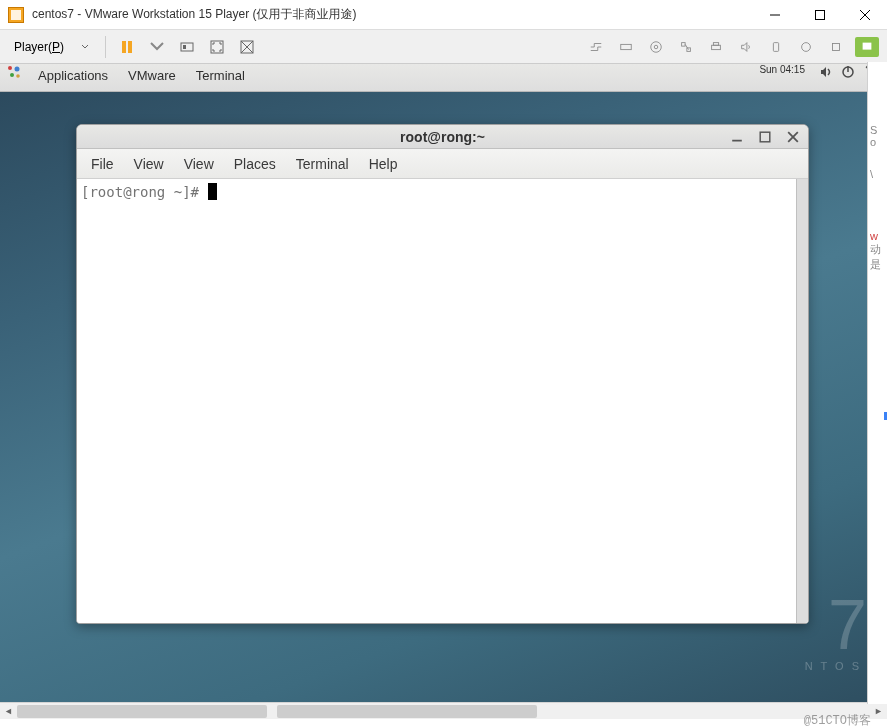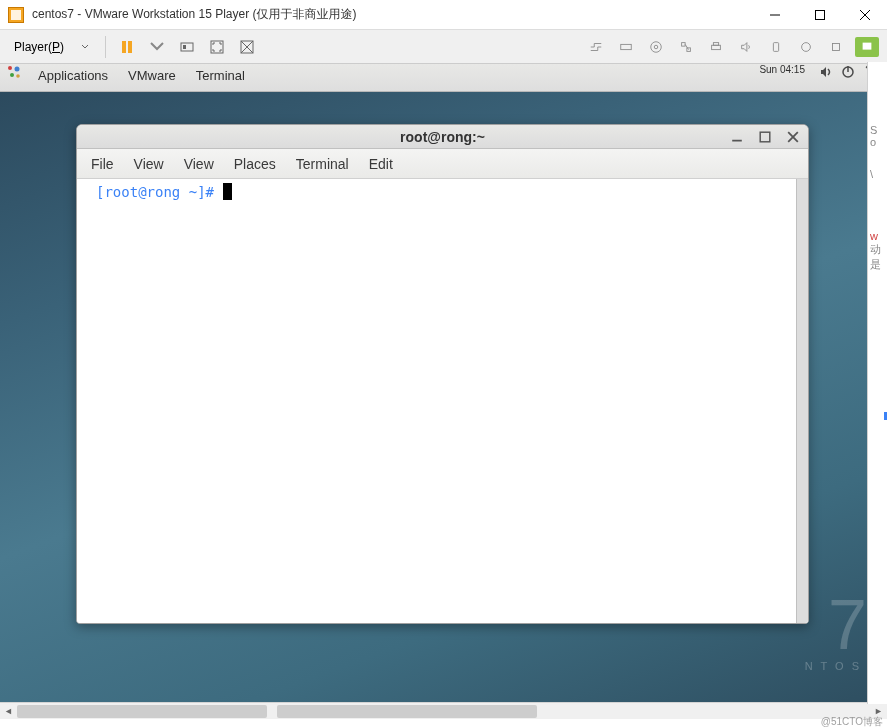--- a/index.html
+++ b/index.html
@@ -39,37 +39,37 @@
     .desktop-brand .seven { font-size: 70px; font-weight: 100; line-height: 1; letter-spacing: 0; color: rgba(255,255,255,0.2); }
     
     
     .term-window { position: absolute; left: 76px; top: 32px; width: 733px; height: 500px; background: #fff; border: 1px solid #a0a0a0; border-radius: 6px 6px 4px 4px; box-shadow: 0 3px 12px rgba(0,0,0,0.35); display: flex; flex-direction: column; overflow: hidden; }
     .term-titlebar { height: 24px; background: linear-gradient(#e8e8e6, #dcdcdc); border-bottom: 1px solid #c0c0c0; display: flex; align-items: center; justify-content: center; position: relative; }
     .term-titlebar .title { font-weight: bold; font-size: 14px; color: #333; }
     .term-wincontrols { position: absolute; right: 6px; display: flex; gap: 10px; }
     .term-winbtn { width: 18px; height: 18px; display: flex; align-items: center; justify-content: center; cursor: pointer; color: #555; }
     .term-menubar { height: 30px; background: linear-gradient(#f4f4f3, #eaeae8); border-bottom: 1px solid #d0d0d0; display: flex; align-items: center; padding: 12px 4px; font-size: 14px; }
     .term-menuitem { padding: 4px 10px; cursor: pointer; color: #3a3a3a; }
-    .term-body { flex: 1; background: #fff; padding: 4px 19px; font-family: "DejaVu Sans Mono", monospace; font-size: 14px; color: #3b82f6; position: relative; }
+    .term-body { flex: 1; background: #fff; padding: 4px 4px; font-family: "DejaVu Sans Mono", monospace; font-size: 14px; color: #737373; position: relative; }
     .term-scroll { position: absolute; right: 0; top: 0; bottom: 0; width: 12px; background: #ddd; border-left: 1px solid #c0c0c0; }
     .term-prompt { white-space: pre; }
     .term-cursor { display: inline-block; width: 9px; height: 17px; background: #000; vertical-align: text-bottom; margin-left: 1px; }
     
     
     .bottom-scroll { height: 17px; background: #f0f0f0; border-top: 1px solid #d4d4d4; display: flex; align-items: center; }
     .scroll-arrow { width: 17px; height: 17px; display: flex; align-items: center; justify-content: center; cursor: pointer; font-size: 9px; color: #666; }
     .scroll-track { flex: 1; height: 17px; position: relative; }
     .scroll-thumb { position: absolute; left: 0; top: 2px; bottom: 2px; width: 250px; background: #cdcdcd; border-radius: 2px; }
     .scroll-thumb2 { position: absolute; left: 260px; top: 2px; bottom: 2px; width: 260px; background: #cdcdcd; border-radius: 2px; }
     
     
     .side-peek { position: absolute; right: 0; top: 62px; bottom: 24px; width: 20px; background: #fff; border-left: 1px solid #d0d0d0; font-size: 10px; color: #666; overflow: hidden; padding: 2px; }
     
     
-    .watermark { position: absolute; right: 4px; bottom: -1px; font-size: 10px; color: rgba(80,80,80,0.55); font-family: Liberation Sans, sans-serif; pointer-events: none; }
+    .watermark { position: absolute; right: 16px; bottom: -1px; font-size: 12px; color: rgba(80,80,80,0.55); font-family: Liberation Mono, monospace; pointer-events: none; }
     
     .underline { text-decoration: underline; }
   </style>
 </head>
 <body>
 
 <div class="win-titlebar">
   <div class="win-icon"></div>
   <div class="win-title">centos7 - VMware Workstation 15 Player (仅用于非商业用途)</div>
   <div class="win-controls">
@@ -246,21 +246,21 @@
             </svg>
           </div>
       </div>
     </div>
     <div class="term-menubar">
       <div class="term-menuitem">File</div>
       <div class="term-menuitem">View</div>
       <div class="term-menuitem">View</div>
       <div class="term-menuitem">Places</div>
       <div class="term-menuitem">Terminal</div>
-      <div class="term-menuitem">Edit</div>
+      <div class="term-menuitem">Help</div>
     </div>
     <div class="term-body">
       <span class="term-prompt">[root@rong ~]# </span><span class="term-cursor"></span>
       <div class="term-scroll"></div>
     </div>
   </div>
 </div>
 
 <div class="side-peek">
   <div style="height:60px"></div>

